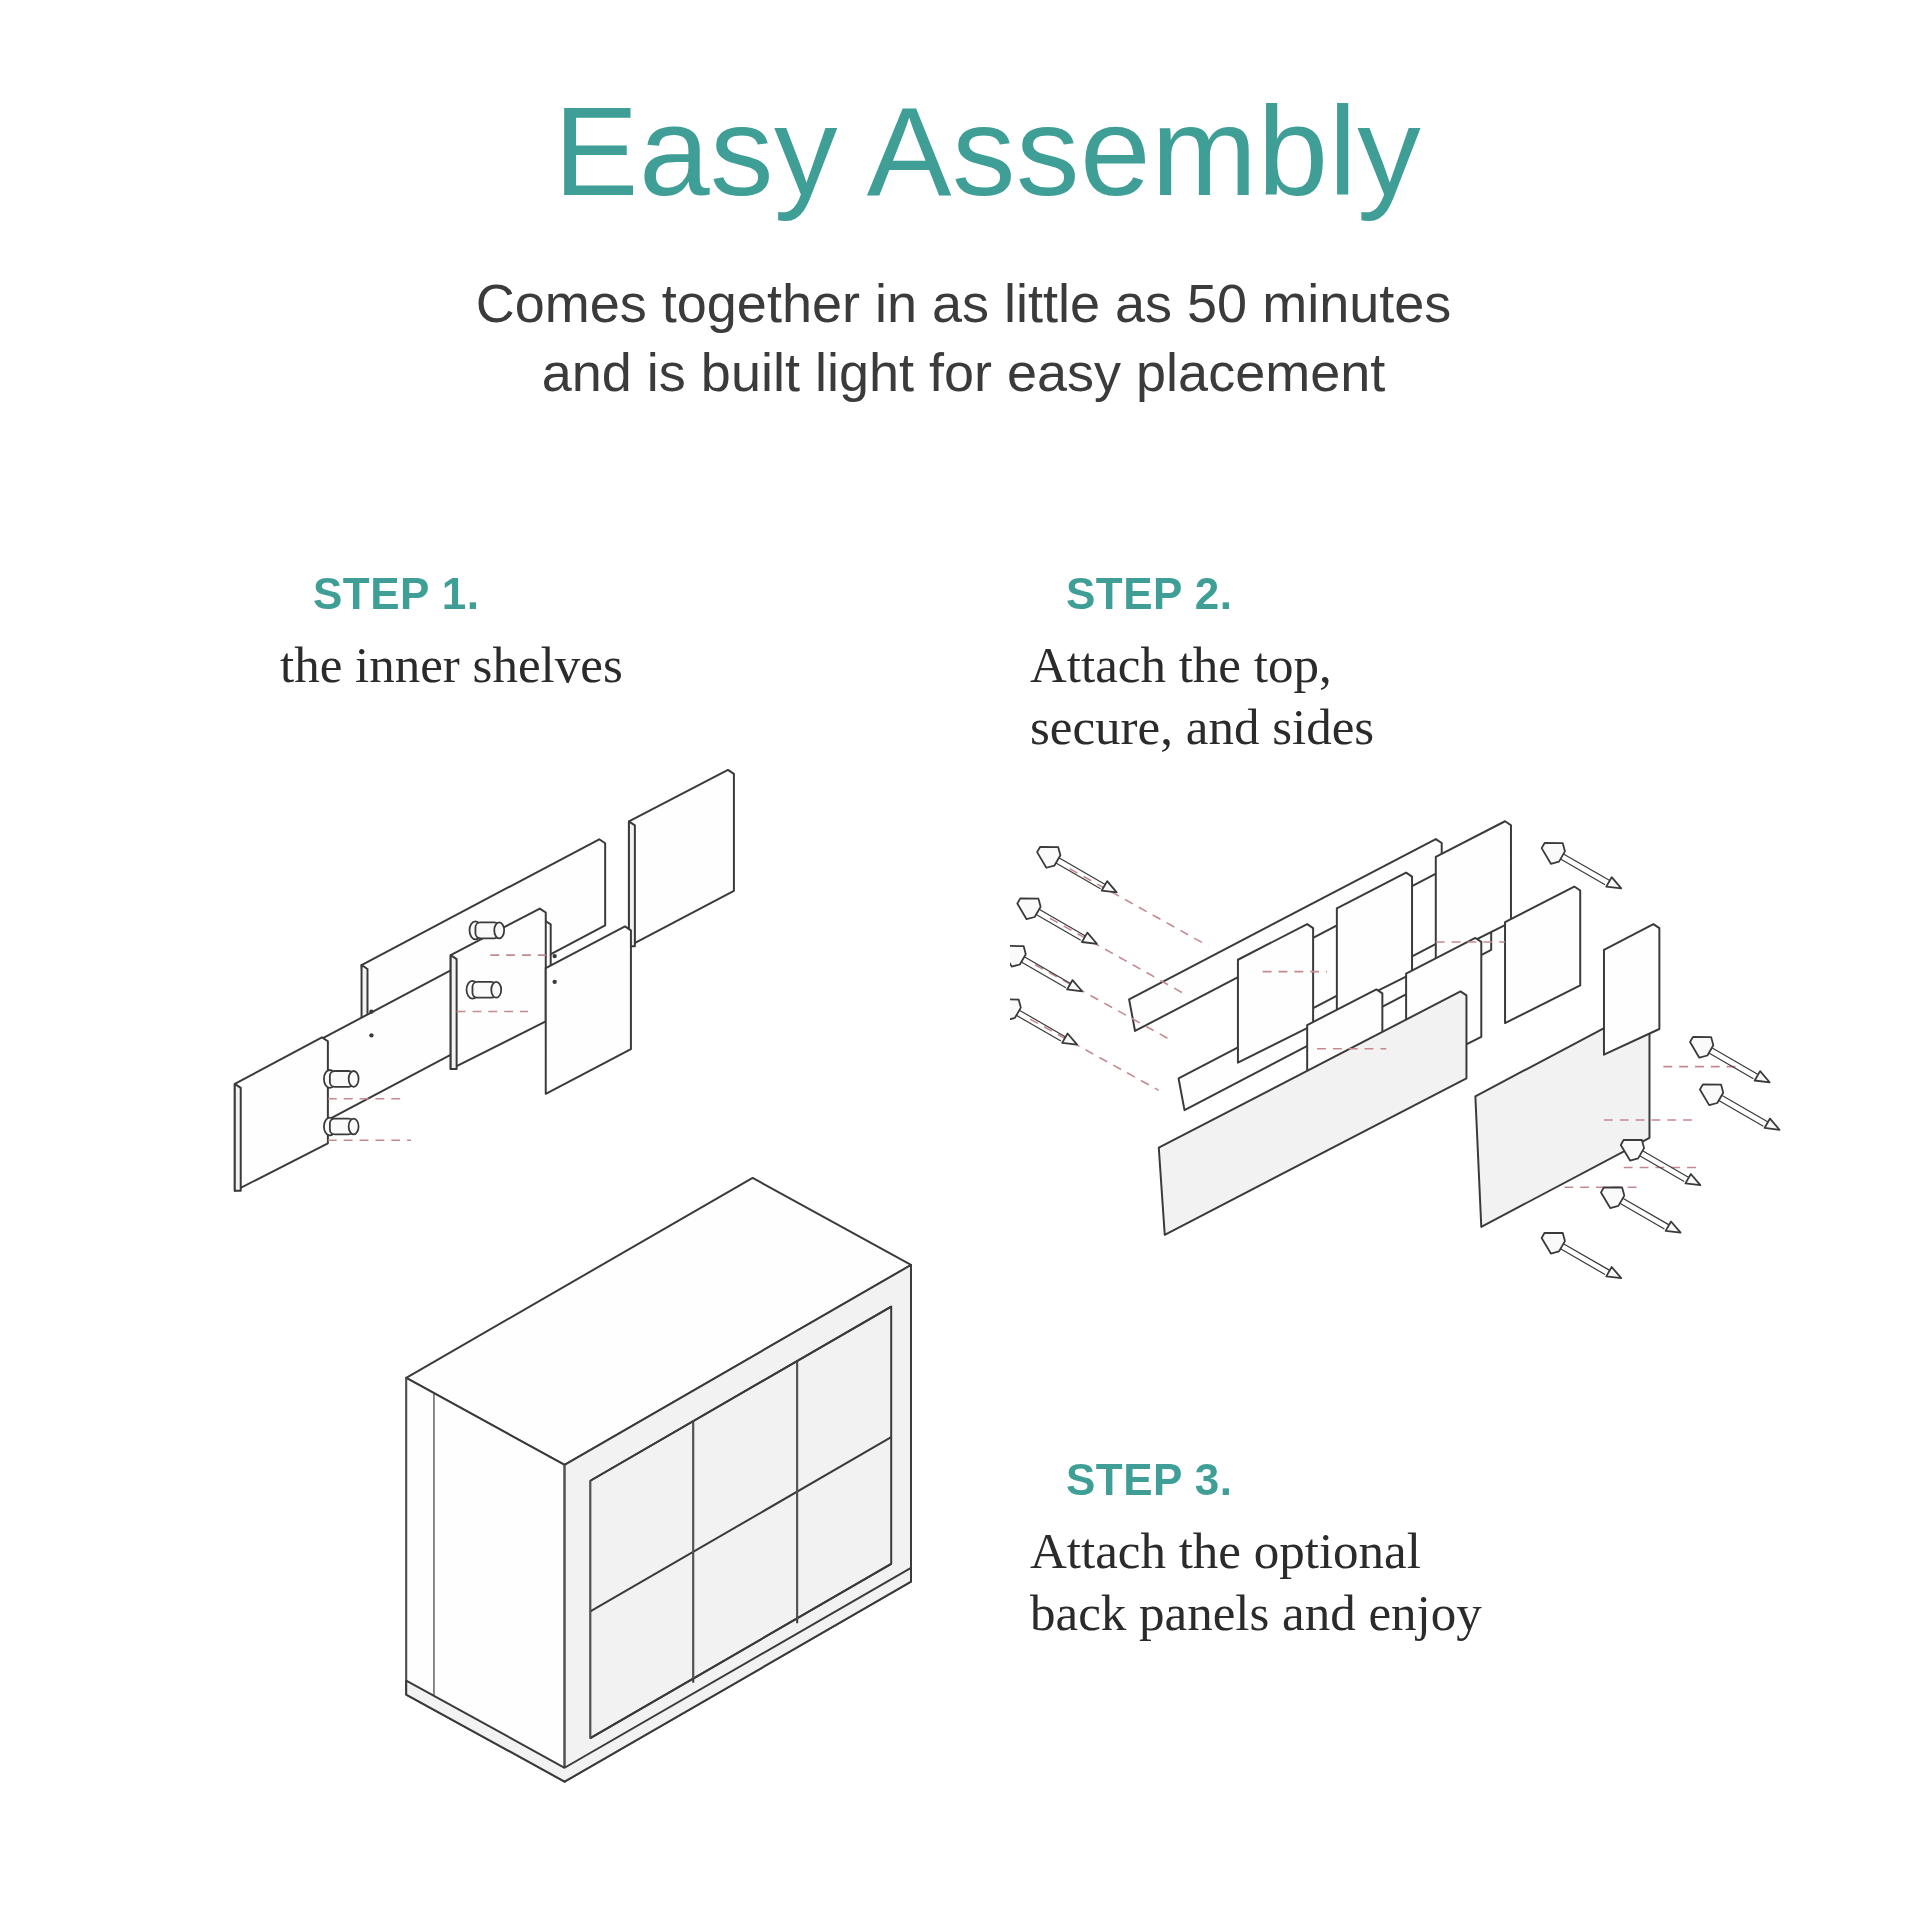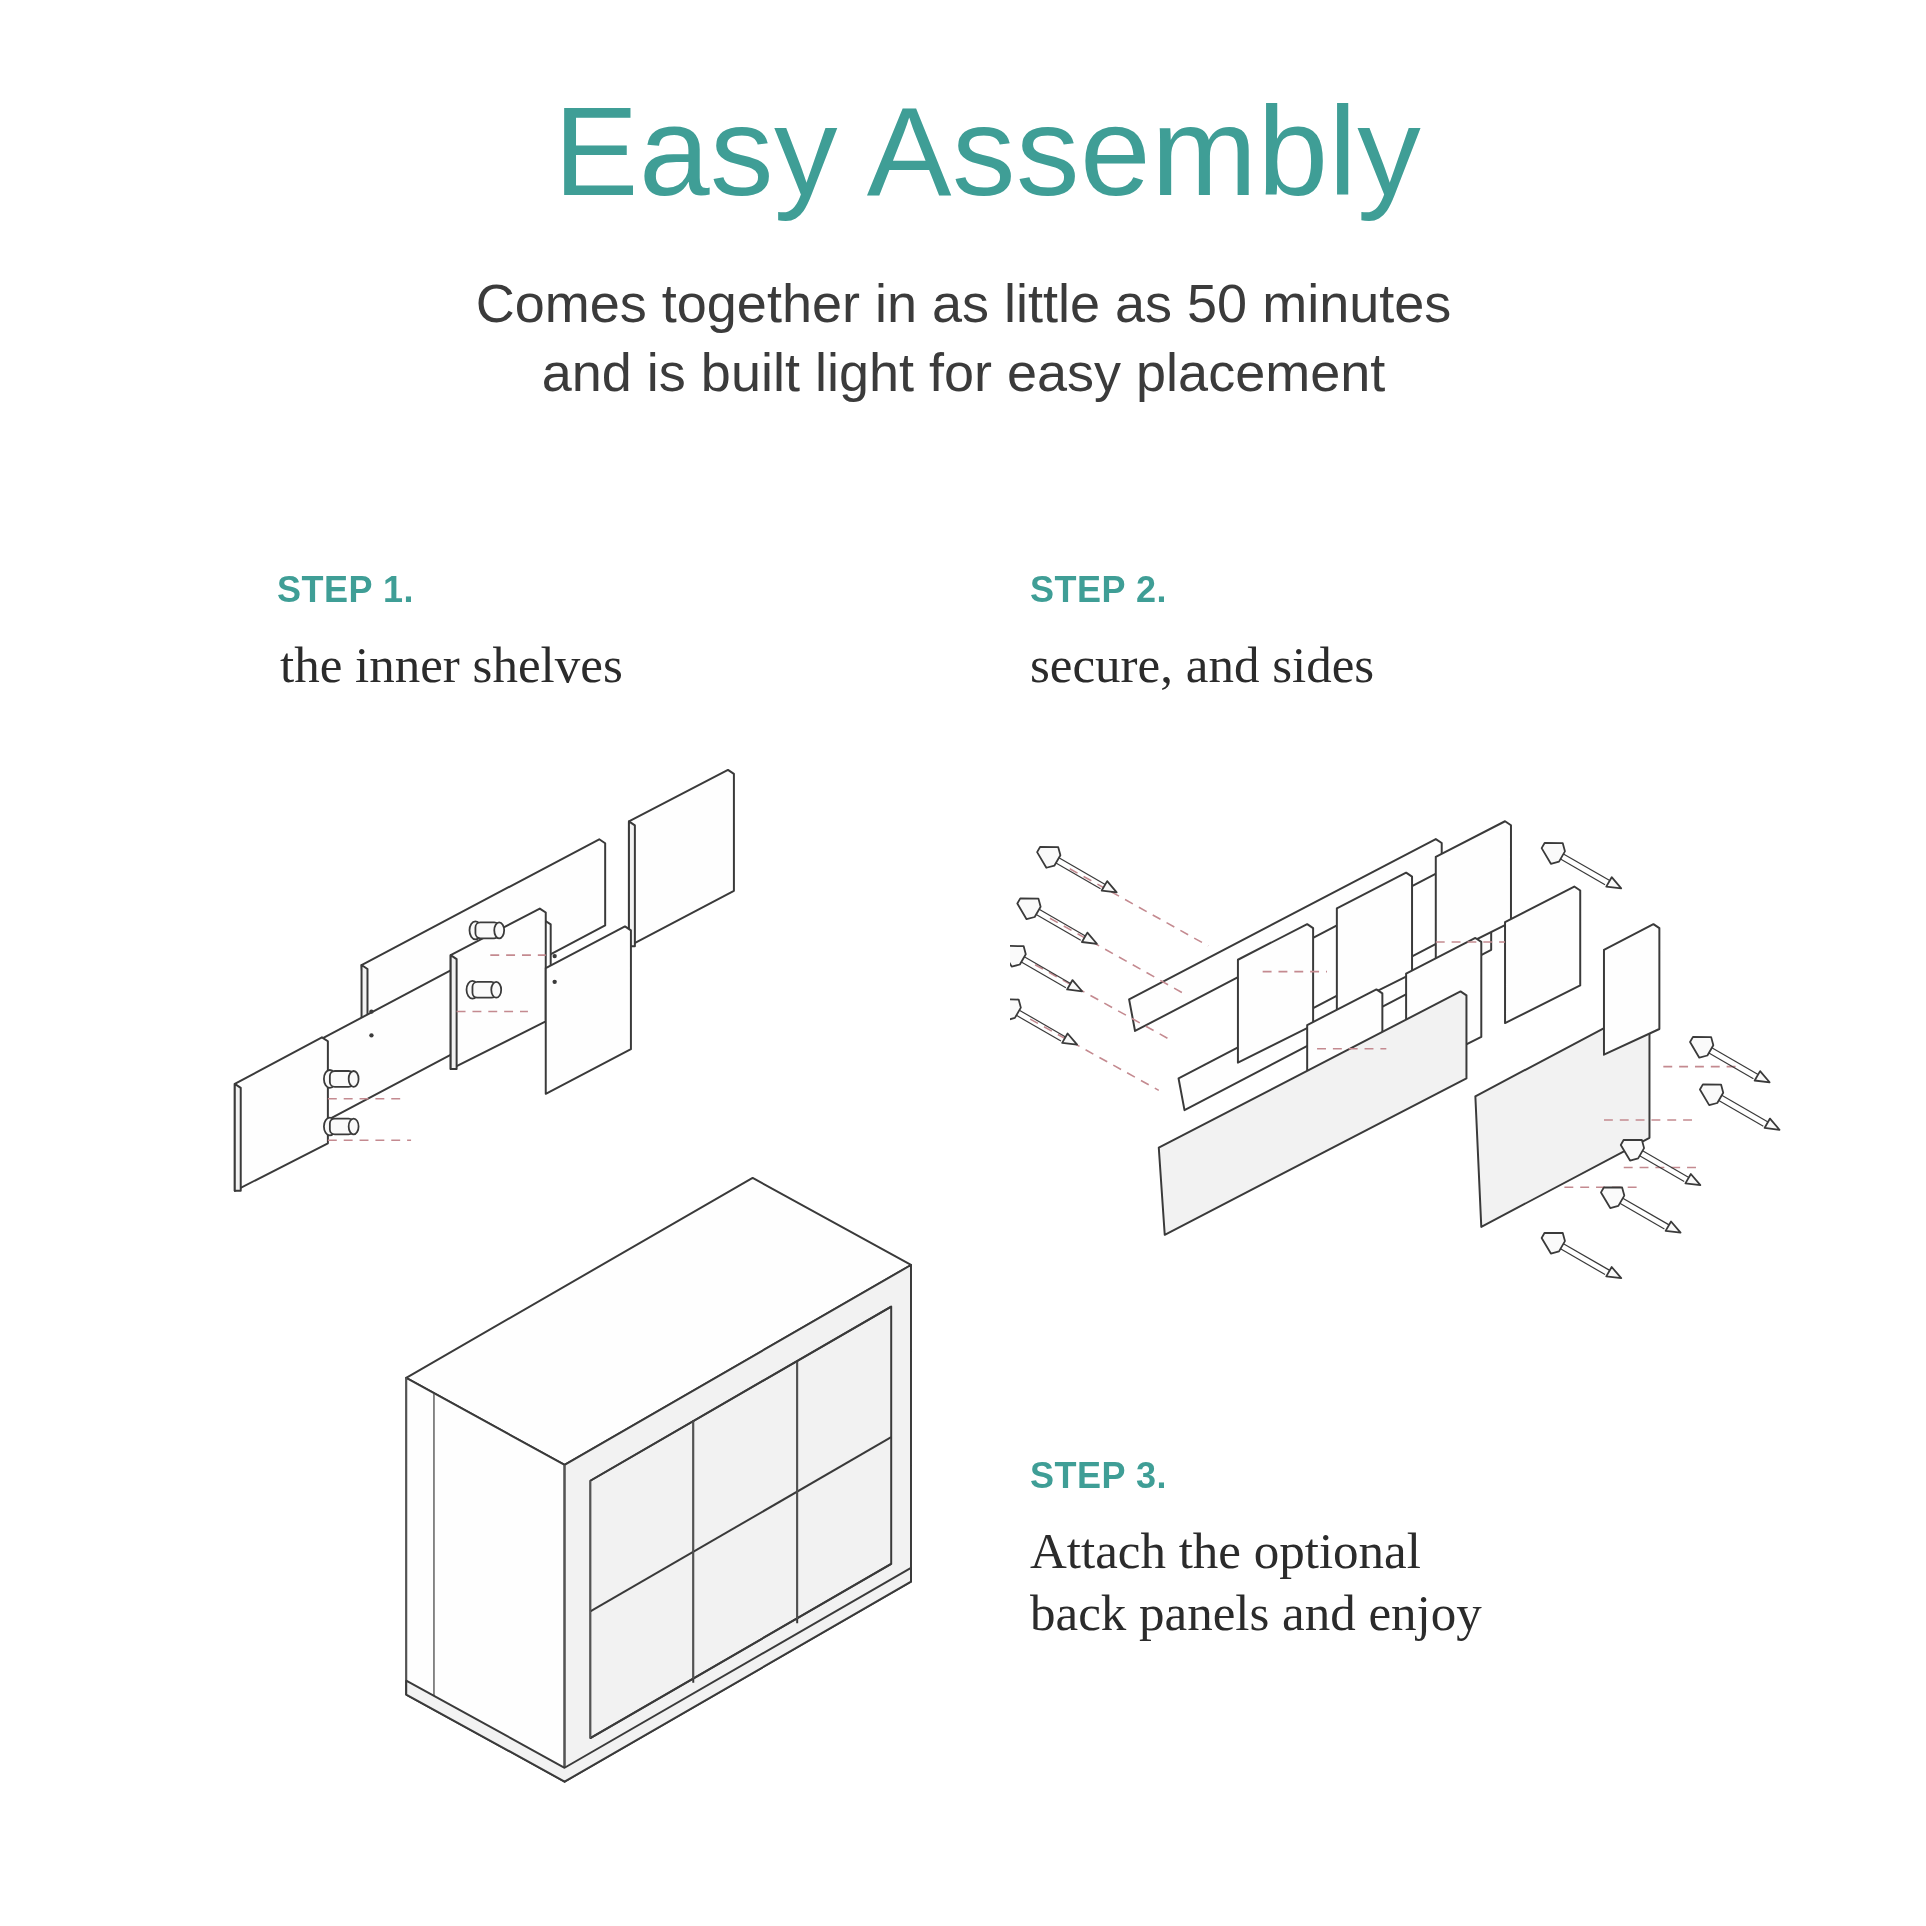--- a/index.html
+++ b/index.html
@@ -45,24 +45,25 @@
     line-height: 1.28;
     color: #3b3b3b;
     font-weight: 400;
   }
   .subtitle .line2 { display: block; }
 
   
   .step-label {
     position: absolute;
     font-family: "Liberation Sans", sans-serif;
-    font-size: 36px;
+    font-size: 44px;
     font-weight: 700;
     color: #3f9e96;
     letter-spacing: 0.5px;
+    margin-left: 36px;
   }
   .step-text {
     position: absolute;
     font-family: "Liberation Serif", serif;
     font-size: 51px;
     line-height: 1.22;
     color: #2b2b2b;
   }
   .step-text .l2 { display: block; }
 
@@ -190,20 +191,21 @@
 
       <circle cx="160" cy="262" r="2.2" fill="#3a3a3a"></circle>
       <circle cx="160" cy="286" r="2.2" fill="#3a3a3a"></circle>
       <circle cx="345" cy="206" r="2.2" fill="#3a3a3a"></circle>
       <circle cx="345" cy="232" r="2.2" fill="#3a3a3a"></circle>
     </svg>
   </div>
 
   <div class="step-label" id="step2-label">STEP 2.</div>
   <div class="step-text" id="step2-text">
+    <span>Attach the top,</span>
     <span class="l2">secure, and sides</span>
   </div>
 
   <div class="illus" id="illus-step2">
     <svg viewBox="0 0 820 560" xmlns="http://www.w3.org/2000/svg">
 
       <polygon class="panel-face" points="120,250 430,88 436,92 436,120 126,282"></polygon>
 
       <polygon class="panel-face" points="170,330 480,168 486,172 486,200 176,362"></polygon>
 

